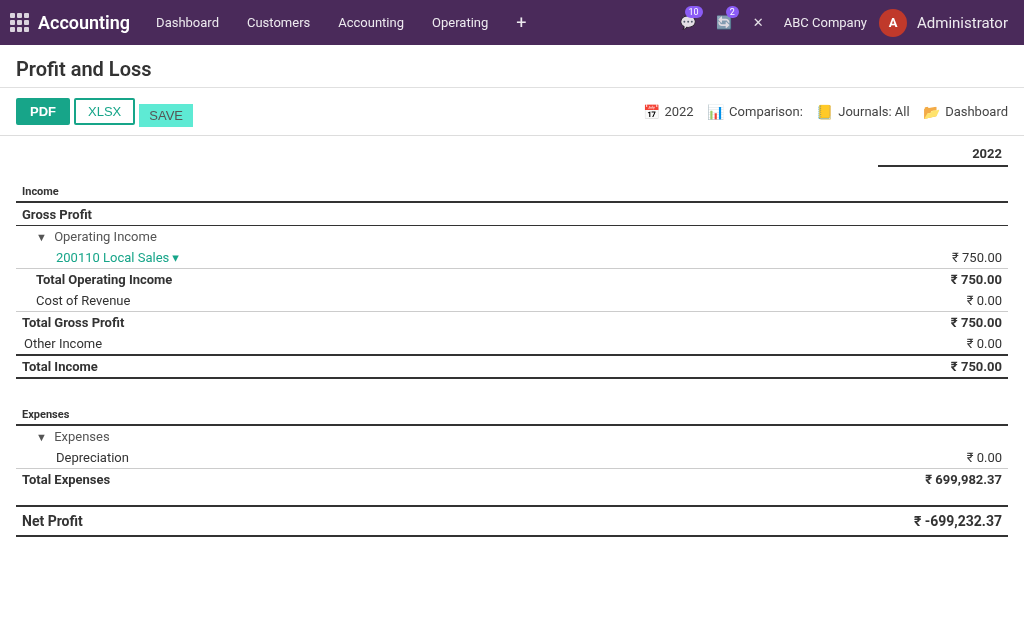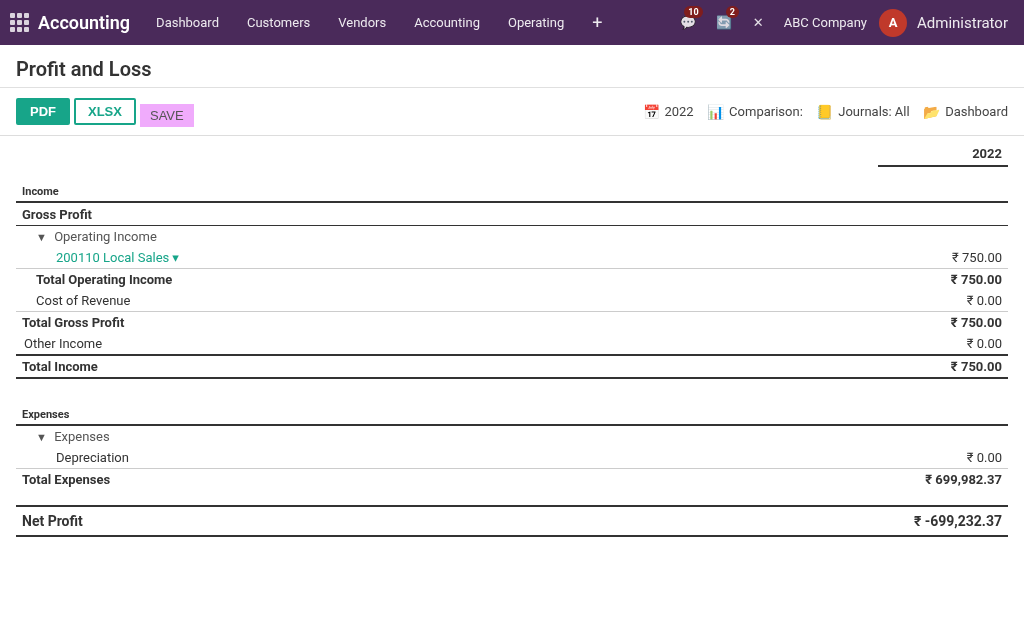--- a/index.html
+++ b/index.html
@@ -20,22 +20,22 @@
       display: grid; grid-template-columns: repeat(3,5px); grid-template-rows: repeat(3,5px); gap: 2px;
       margin-right: 4px;
     }
     .navbar-grid-icon span { background: rgba(255,255,255,0.8); border-radius: 1px; }
     .navbar-brand { font-size: 18px; font-weight: 600; color: #fff; margin-right: 10px; }
     .nav-item { color: rgba(255,255,255,0.9); padding: 0 12px; height: 34px; display: flex; align-items: center; font-size: 13px; cursor: pointer; }
     .nav-spacer { flex: 1; }
     .nav-icon { color: rgba(255,255,255,0.85); padding: 0 8px; height: 45px; display: flex; align-items: center; cursor: pointer; position: relative; }
     .nav-badge {
       position: absolute; top: 6px; right: 2px;
-      background: #7f1d1d; color: #fff; border-radius: 10px;
-      font-size: 9px; padding: 1px 4px; font-weight: bold;
+      background: #8b5cf6; color: #fff; border-radius: 10px;
+      font-size: 9px; padding: 1px 4px; font-weight: normal;
     }
     .nav-company { color: rgba(255,255,255,0.9); padding: 0 8px; font-size: 13px; display: flex; align-items: center; gap: 4px; }
     .nav-avatar { width: 28px; height: 28px; background: #c0392b; border-radius: 50%; display: flex; align-items: center; justify-content: center; color: #fff; font-size: 13px; font-weight: bold; }
     .nav-admin { color: rgba(255,255,255,0.9); font-size: 15px; padding: 0 6px; }
 
     
     .page-header {
       padding: 12px 16px 6px 16px;
       border-bottom: 1px solid #e0e0e0;
     }
@@ -58,26 +58,26 @@
       font-weight: 600;
       cursor: pointer;
       border-radius: 2px;
     }
     .btn-xlsx {
       background: #fff;
       color: #17a589;
       border: 2px solid #17a589;
       padding: 4px 12px;
       font-size: 13px;
-      font-weight: 700;
+      font-weight: 400;
       cursor: pointer;
       border-radius: 2px;
     }
     .btn-save {
-      background: #f0abfc;
+      background: #5eead4;
       color: #555;
       border: none;
       padding: 4px 10px;
       font-size: 13px;
       cursor: pointer;
       margin-top: 8px;
     }
     .toolbar-spacer { flex: 1; }
     .toolbar-filter {
       display: flex; align-items: center; gap: 14px; color: #555; font-size: 13px;
@@ -188,21 +188,20 @@
     <span></span>
       <span></span>
       <span></span>
     <span></span>
       <span></span>
       <span></span>
   </div>
   <span class="navbar-brand">Accounting</span>
   <div class="nav-item">Dashboard</div>
   <div class="nav-item">Customers</div>
-  <div class="nav-item">Vendors</div>
   <div class="nav-item">Accounting</div>
   <div class="nav-item">Operating</div>
   <div class="nav-item" style="font-size:18px;">+</div>
   <div class="nav-spacer"></div>
   <div class="nav-icon">
     💬
     <span class="nav-badge">10</span>
   </div>
   <div class="nav-icon">
     🔄

